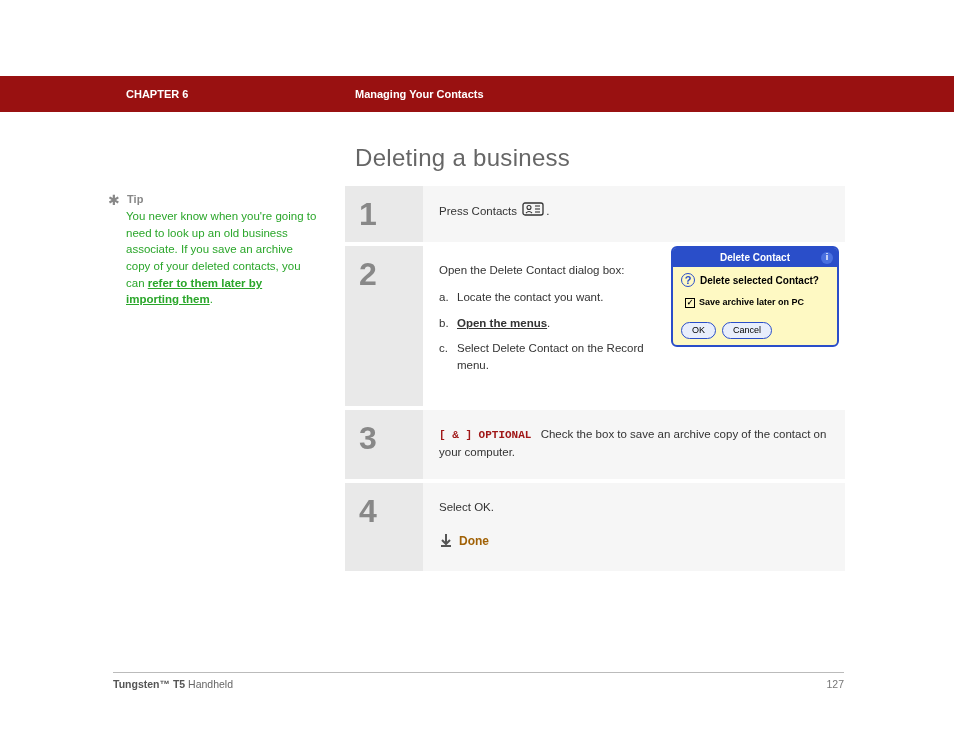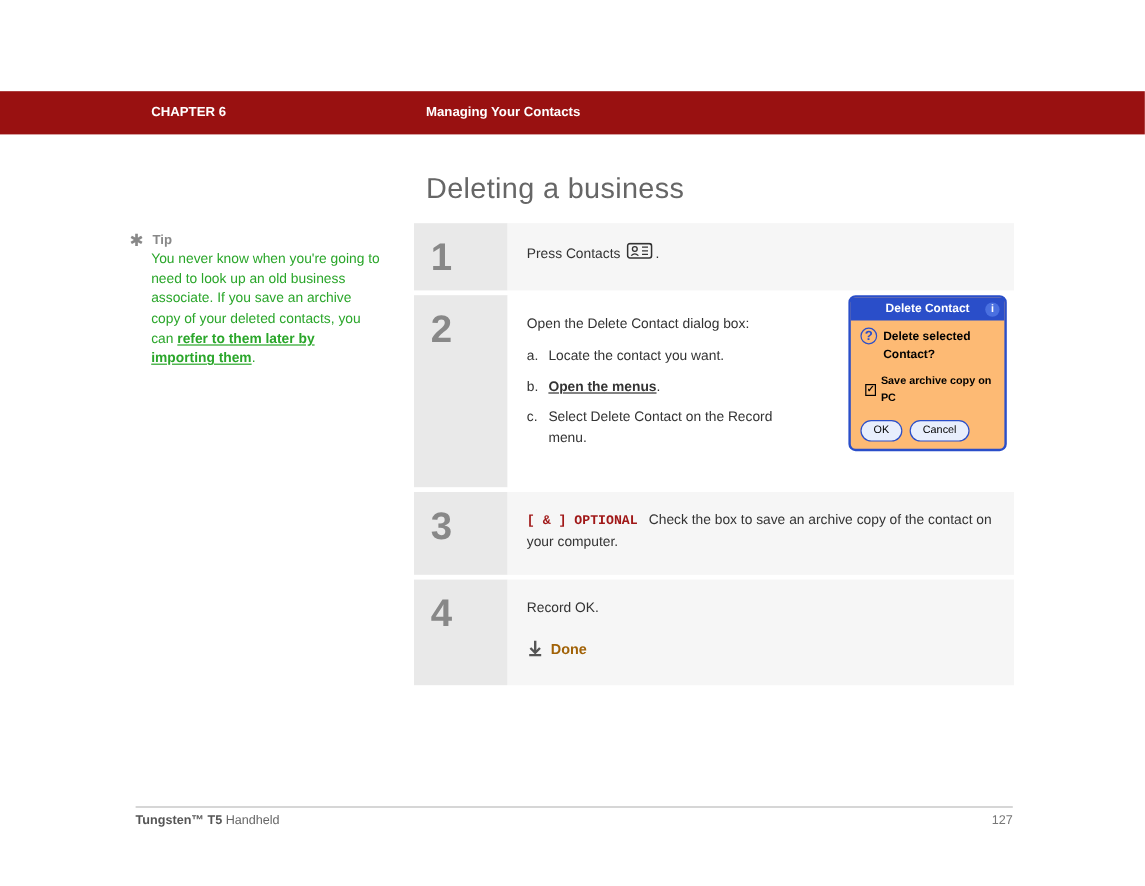--- a/index.html
+++ b/index.html
@@ -114,24 +114,24 @@
     display: inline-block;
     vertical-align: middle;
     margin: 0 2px;
   }
 
   
   .dialog {
     position: absolute;
     top: 0px;
     right: 6px;
-    width: 132px;
+    width: 168px;
     border: 2px solid #2a4ec9;
     border-radius: 6px;
-    background: #fdba74;
+    background: #fef9c3;
     font-family: Arial, sans-serif;
   }
   .dialog-titlebar {
     background: #2a4ec9;
     color: #fff;
     font-size: 10px;
     font-weight: bold;
     padding: 2px 6px;
     display: flex;
     justify-content: center;
@@ -277,21 +277,21 @@
           <span>Delete Contact</span>
           <span class="dialog-info">i</span>
         </div>
         <div class="dialog-body">
           <div class="dialog-msg">
             <span class="qmark">?</span>
             <span>Delete selected Contact?</span>
           </div>
           <div class="dialog-check">
             <span class="chk">✓</span>
-            <span>Save archive copy on PC</span>
+            <span>Save archive later on PC</span>
           </div>
         </div>
         <div class="dialog-buttons">
           <span class="dbtn">OK</span>
           <span class="dbtn">Cancel</span>
         </div>
       </div>
     </div>
   </div>
 
@@ -303,21 +303,21 @@
       <span class="optional-tag">[ &amp; ]  OPTIONAL</span>
       <span>Check the box to save an archive copy of the contact on your computer.</span>
     </div>
   </div>
 
   <div class="step-row">
     <div class="step-num-cell" style="min-height:80px">
       <div class="step-num">4</div>
     </div>
     <div class="step-body-cell" style="min-height:80px">
-      <div>Record OK.</div>
+      <div>Select OK.</div>
       <div class="done-row">
         <span class="done-arrow">
           <svg width="14" height="14" viewBox="0 0 14 14">
             <line x1="7" y1="1" x2="7" y2="10" stroke="#555" stroke-width="2"></line>
             <polyline points="3,7 7,11 11,7" fill="none" stroke="#555" stroke-width="2"></polyline>
             <line x1="2" y1="13" x2="12" y2="13" stroke="#555" stroke-width="2"></line>
           </svg>
         </span>
         <span>Done</span>
       </div>

